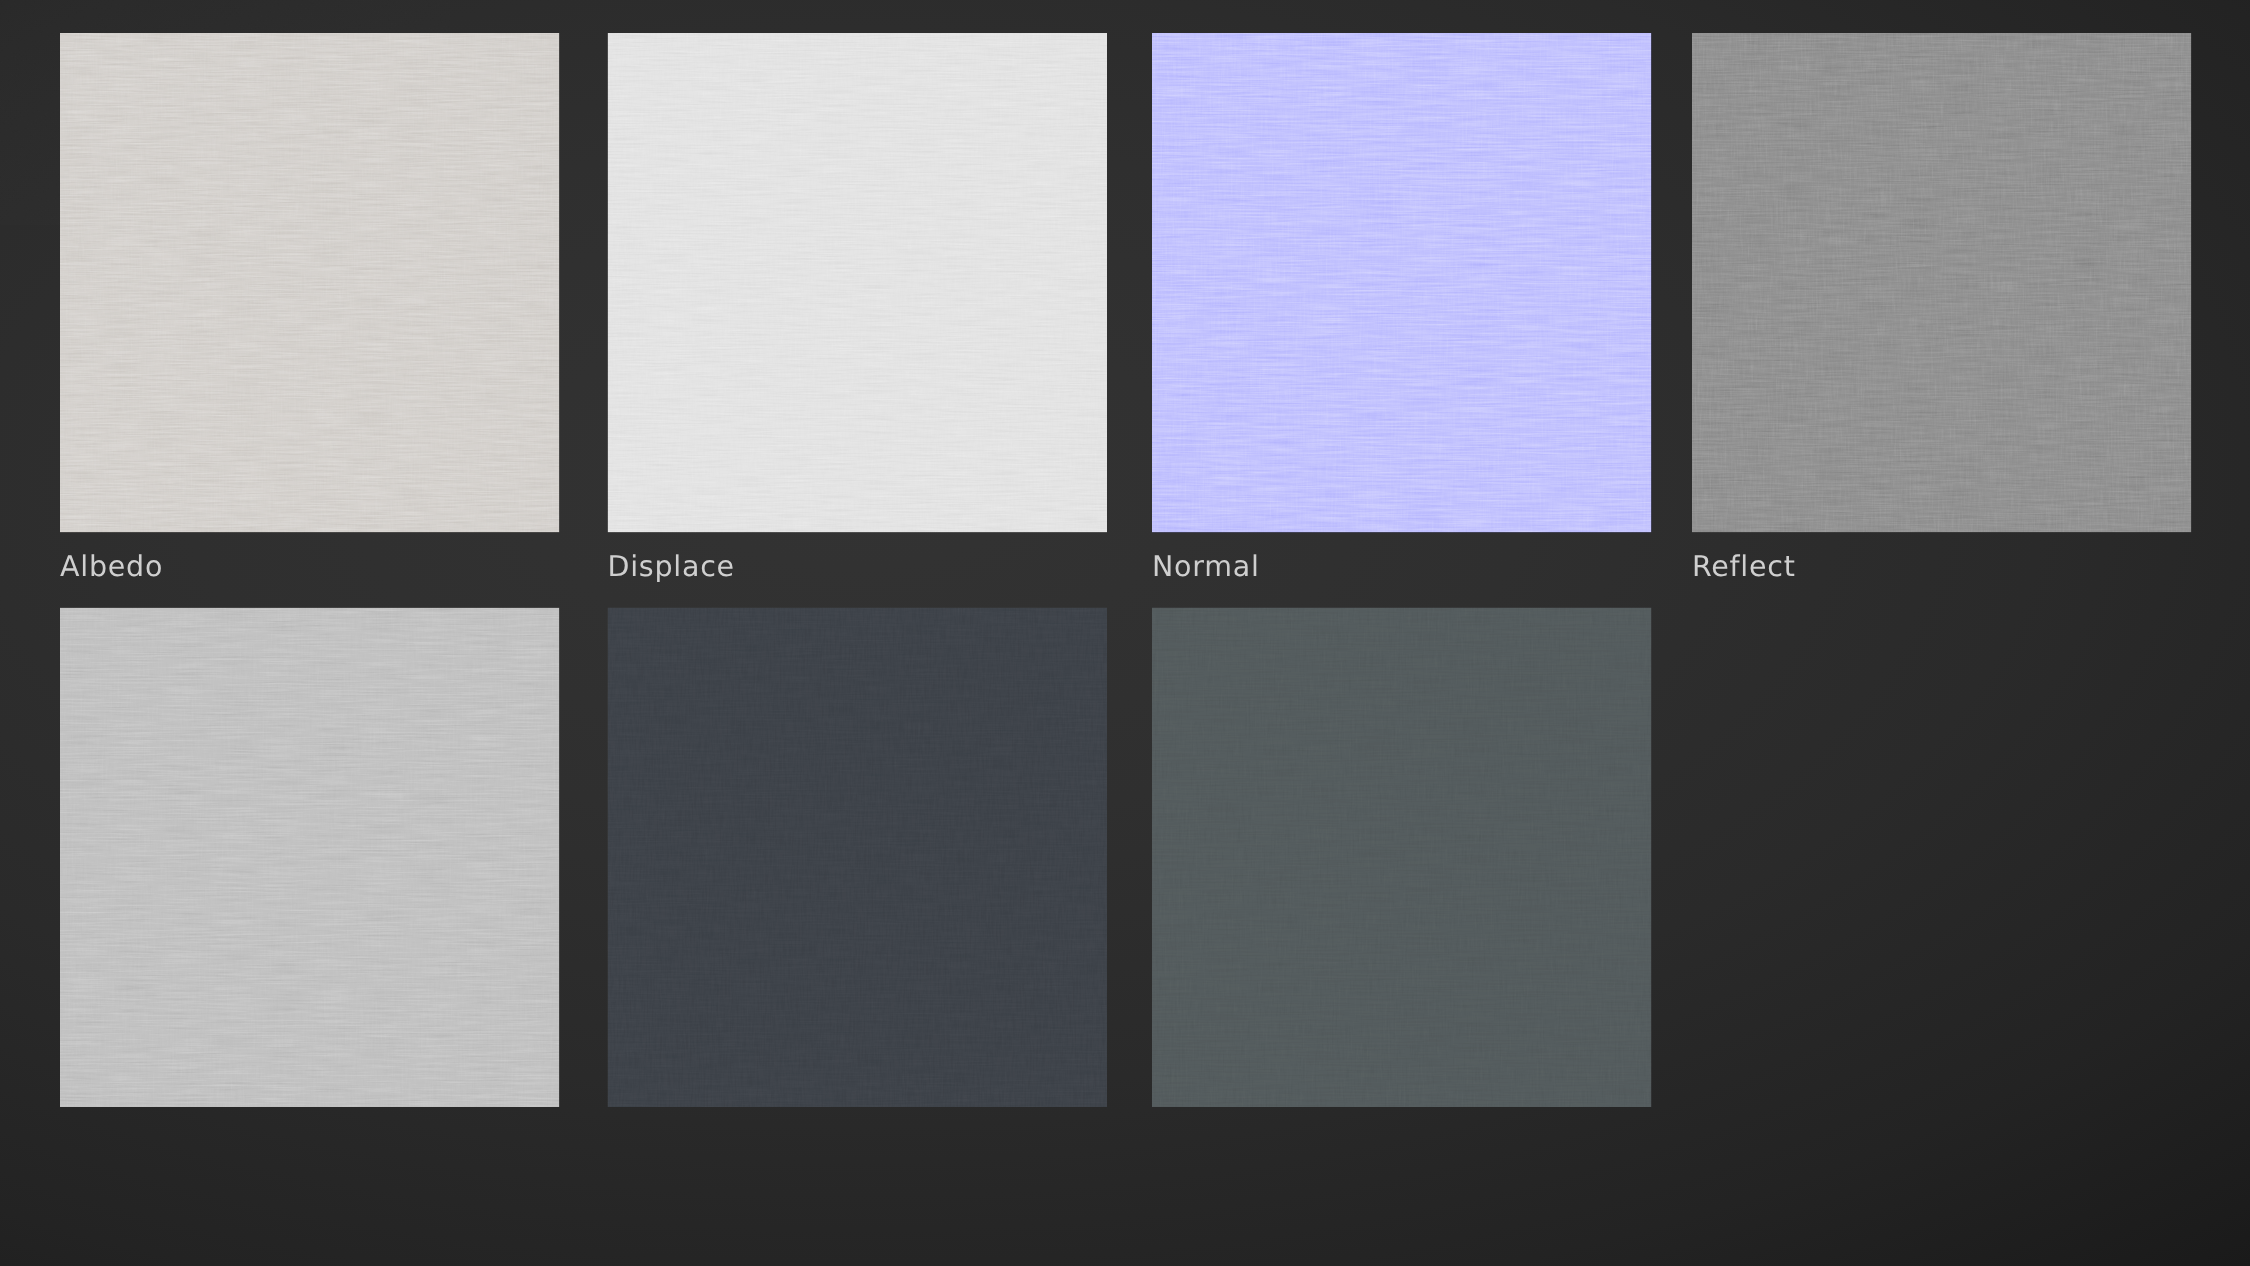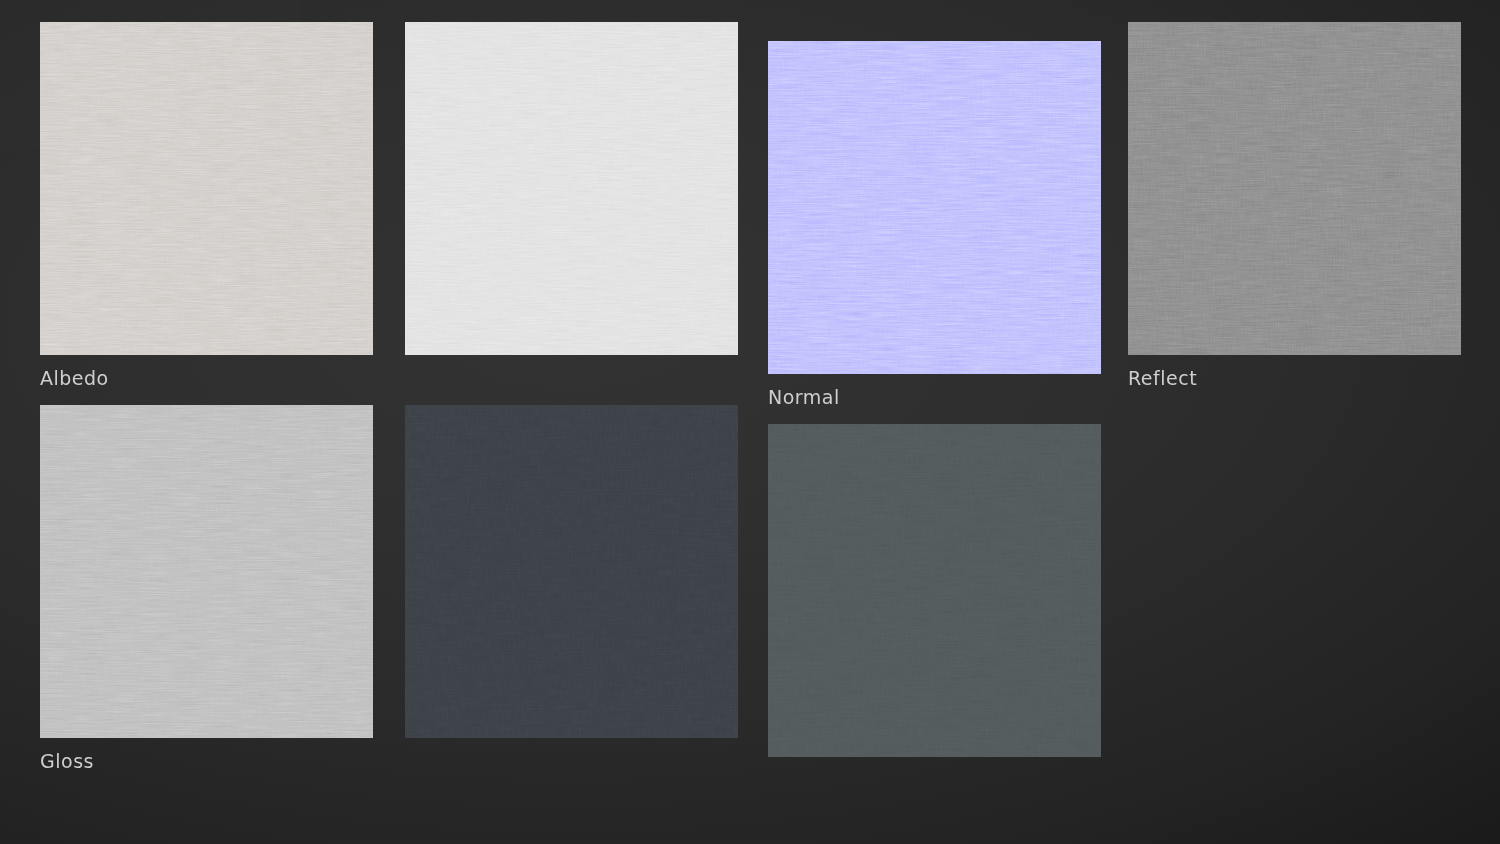--- a/index.html
+++ b/index.html
@@ -56,21 +56,21 @@
   }
   .swatch-row.row-0 { top: 0px; }
   .swatch-row.row-1 { top: 383px; }
 
   .swatch-cell {
     position: absolute;
     top: 0;
   }
   .swatch-cell.col-0 { left: 0px;   }
   .swatch-cell.col-1 { left: 365px; }
-  .swatch-cell.col-2 { left: 728px; margin-top: 19px; }
+  .swatch-cell.col-2 { left: 728px; }
   .swatch-cell.col-3 { left: 1088px;}
 
   .swatch-tile {
     position: relative;
     width: 333px;
     height: 333px;
     overflow: hidden;
     display: block;
   }
   .swatch-tile .tile-svg {
@@ -164,20 +164,21 @@
                 <feComponentTransfer>
                     <feFuncA type="linear" slope="0.22"></feFuncA>
                   </feComponentTransfer>
               </filter>
             </defs>
             <rect width="333" height="333" fill="#c4c4c4"></rect>
             <rect width="333" height="333" filter="url(#fabB)" style="mix-blend-mode:overlay" opacity="0.9"></rect>
             <rect width="333" height="333" filter="url(#fabB2)" style="mix-blend-mode:overlay" opacity="0.7"></rect>
           </svg>
         </div>
+        <span class="swatch-label">Displace</span>
       </div>
 
       <div class="swatch-cell col-2">
         <div class="swatch-tile">
           <svg class="tile-svg" viewBox="0 0 333 333" preserveAspectRatio="none">
             <defs>
               <filter id="fabC" x="0" y="0" width="100%" height="100%">
                 <feTurbulence type="fractalNoise" baseFrequency="0.03 0.85" numOctaves="4" seed="5" stitchTiles="stitch"></feTurbulence>
                 <feColorMatrix type="saturate" values="0"></feColorMatrix>
                 <feComponentTransfer>
@@ -257,21 +258,20 @@
                 <feComponentTransfer>
                     <feFuncA type="linear" slope="0.18"></feFuncA>
                   </feComponentTransfer>
               </filter>
             </defs>
             <rect width="333" height="333" fill="#8d8d8d"></rect>
             <rect width="333" height="333" filter="url(#fabE)" style="mix-blend-mode:overlay" opacity="0.8"></rect>
             <rect width="333" height="333" filter="url(#fabE2)" style="mix-blend-mode:overlay" opacity="0.6"></rect>
           </svg>
         </div>
-        <span class="swatch-label">Gloss</span>
       </div>
 
       <div class="swatch-cell col-1">
         <div class="swatch-tile">
           <svg class="tile-svg" viewBox="0 0 333 333" preserveAspectRatio="none">
             <defs>
               <filter id="fabF" x="0" y="0" width="100%" height="100%">
                 <feTurbulence type="fractalNoise" baseFrequency="0.035 0.95" numOctaves="4" seed="41" stitchTiles="stitch"></feTurbulence>
                 <feColorMatrix type="saturate" values="0"></feColorMatrix>
                 <feComponentTransfer>

